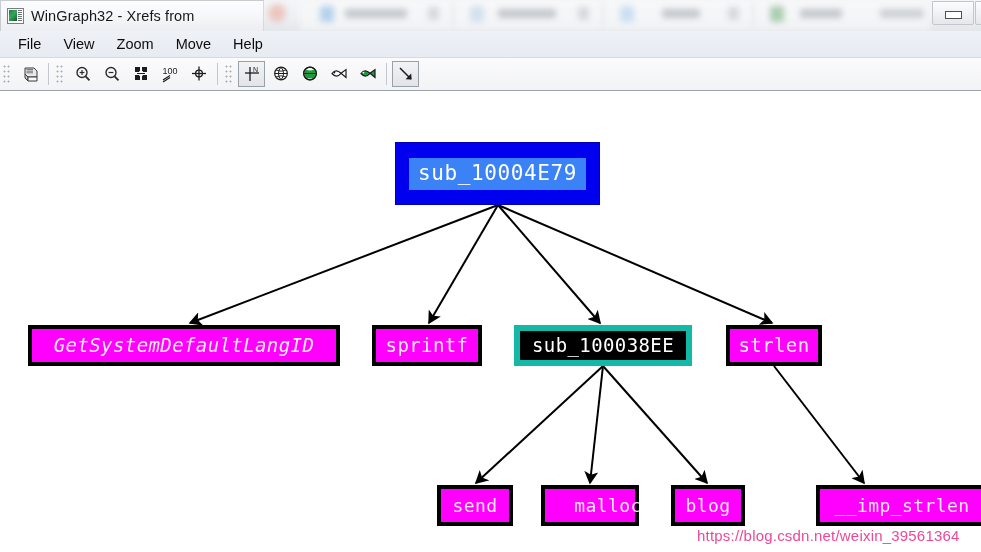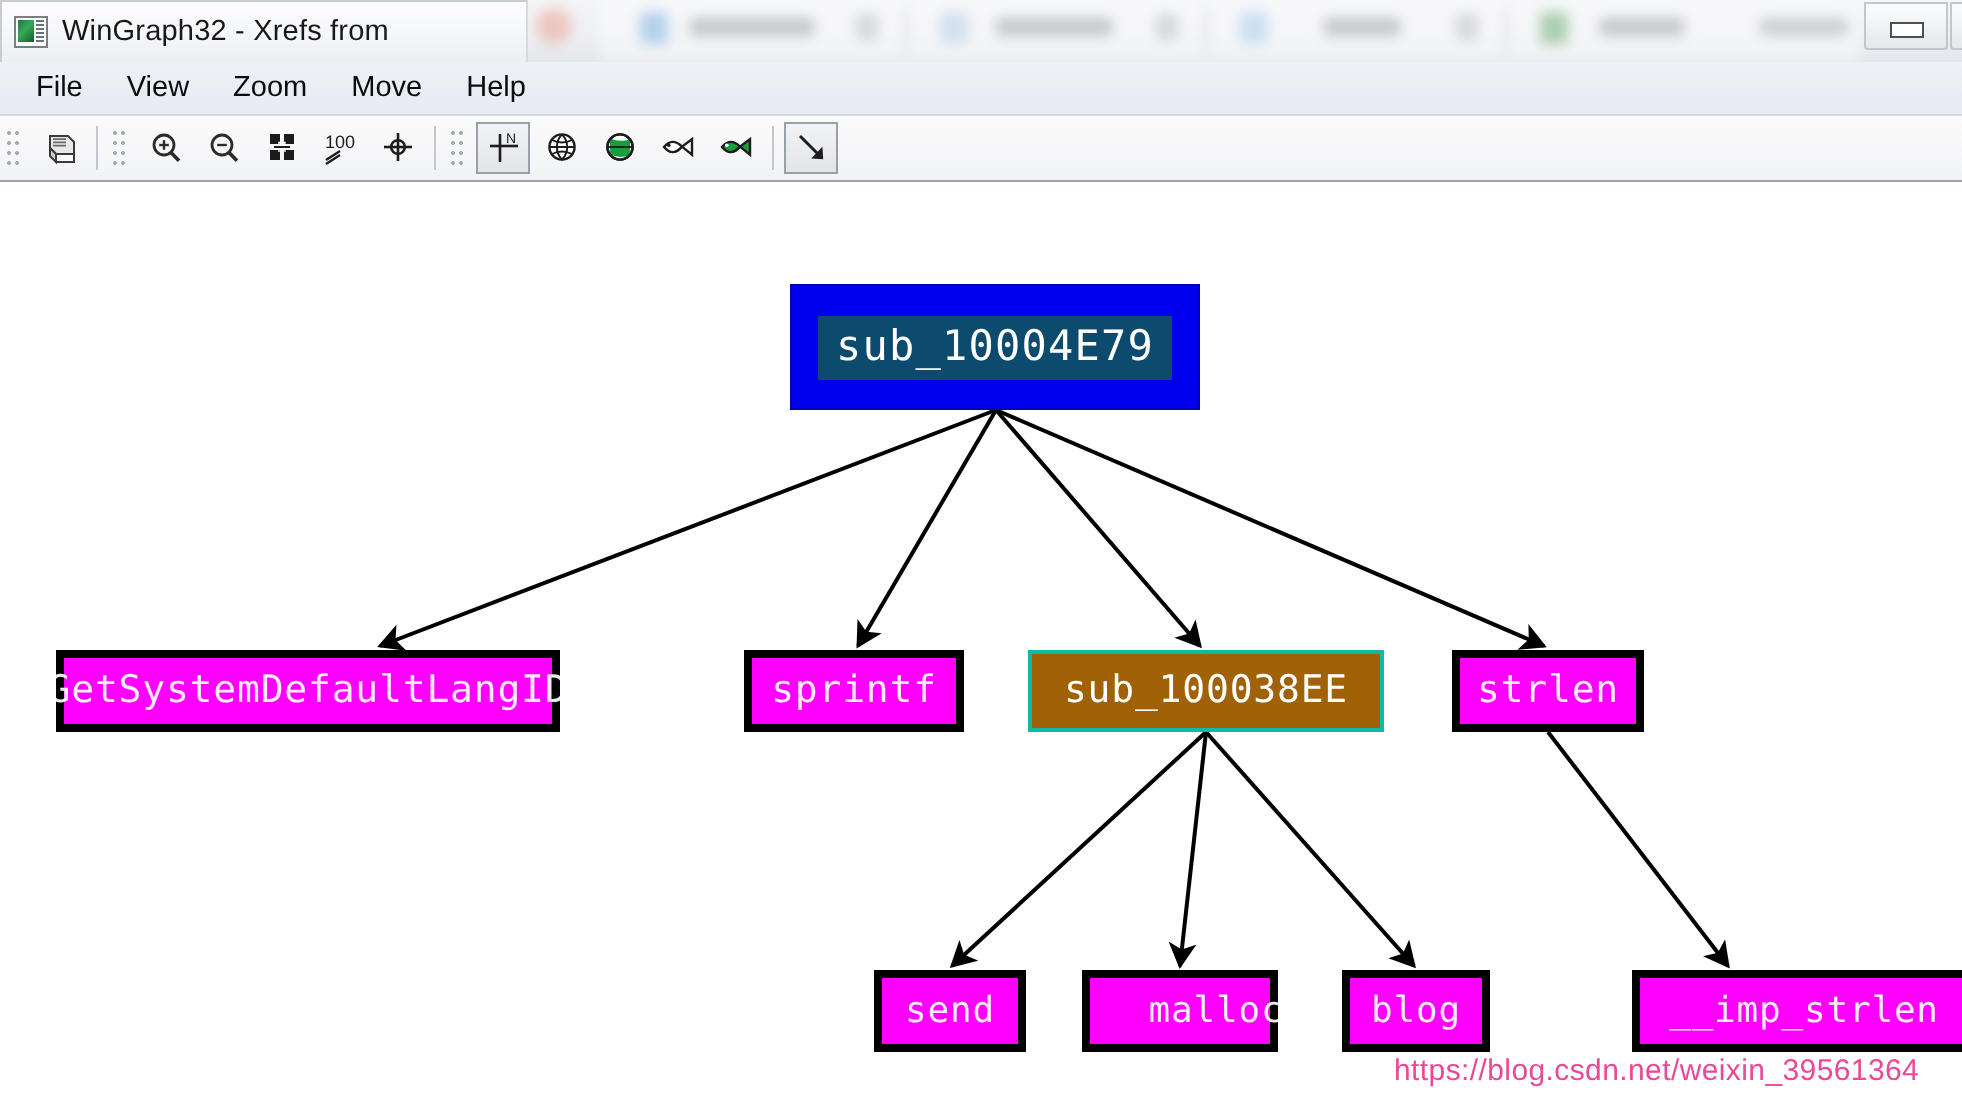--- a/index.html
+++ b/index.html
@@ -197,31 +197,31 @@
     white-space: pre;
     line-height: 1;
   }
 
   
   .node.root {
     background: #0000ee;
     border: 1px solid #0000b4;
   }
   .node.root .node-label {
-    background: #0c4a6e;
+    background: #3b82f6;
     color: #ffffff;
     font-size: 21px;
     padding: 5px 9px 6px 9px;
     letter-spacing: .6px;
   }
 
   
   .node.dark {
-    background: #a16207;
-    border: 2px solid #14b8a6;
+    background: #000000;
+    border: 6px solid #14b8a6;
   }
   .node.dark .node-label {
     color: #ffffff;
     font-size: 19px;
     letter-spacing: .4px;
   }
 
   
   .node.api {
     background: #ff00ff;
@@ -449,21 +449,21 @@
       <line x1="603" y1="275" x2="590" y2="392" stroke="#000000" stroke-width="2" marker-end="url(#ah)"></line>
       <line x1="603" y1="275" x2="707" y2="392" stroke="#000000" stroke-width="2" marker-end="url(#ah)"></line>
 
       <line x1="774" y1="275" x2="864" y2="392" stroke="#000000" stroke-width="2" marker-end="url(#ah)"></line>
     </svg>
 
     <div class="node root" style="left:395px; top:51px; width:205px; height:63px;">
       <span class="node-label">sub_10004E79</span>
     </div>
 
-    <div class="node api" style="left:28px; top:234px; width:252px; height:41px;">
+    <div class="node api" style="left:28px; top:234px; width:312px; height:41px;font-style:italic;">
       <span class="node-label">GetSystemDefaultLangID</span>
     </div>
 
     <div class="node api" style="left:372px; top:234px; width:110px; height:41px;">
       <span class="node-label">sprintf</span>
     </div>
 
     <div class="node dark" style="left:514px; top:234px; width:178px; height:41px;">
       <span class="node-label">sub_100038EE</span>
     </div>

